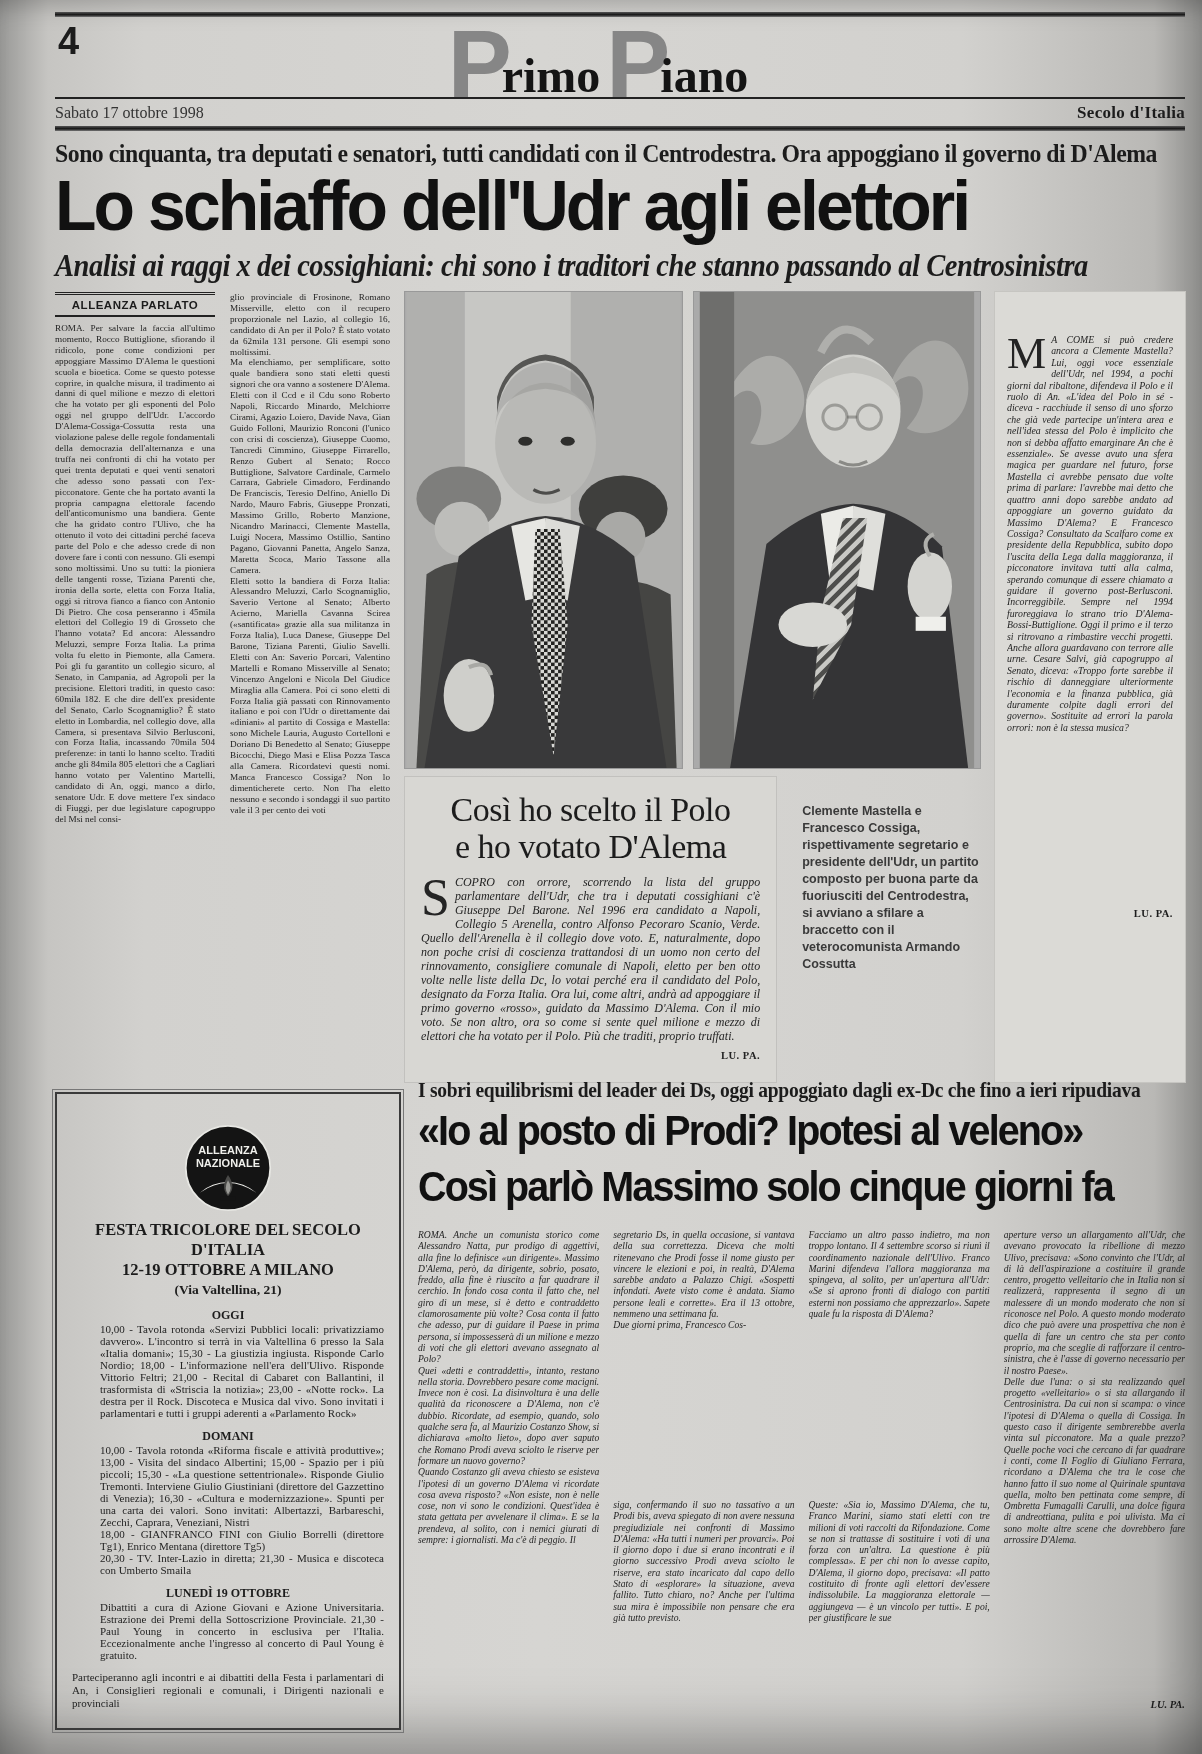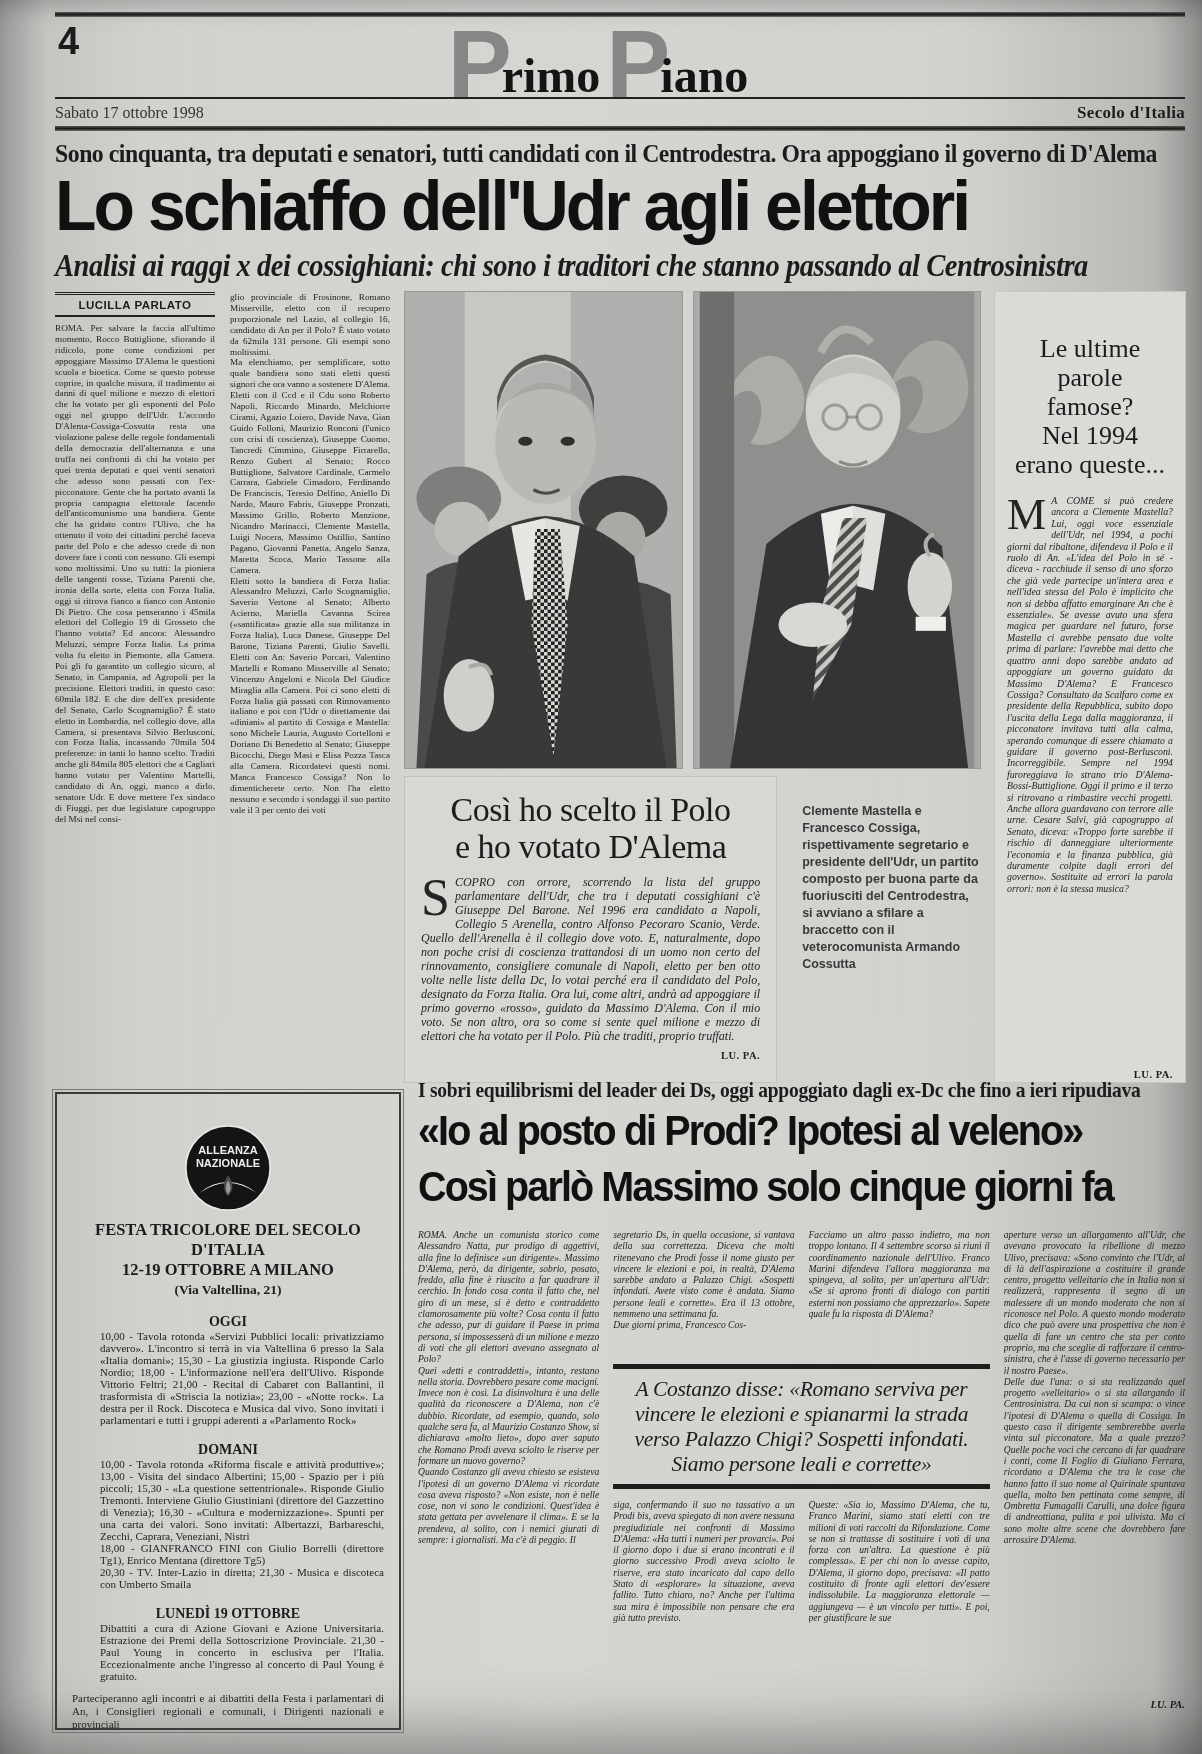--- a/index.html
+++ b/index.html
@@ -36,21 +36,21 @@
   .sig{font-weight:bold;font-size:10.5px;letter-spacing:.5px;text-align:right;margin-top:6px;font-style:normal;}
   .caption{width:193px;padding-top:26px;font-family:"Liberation Sans",sans-serif;font-weight:bold;font-size:12.5px;line-height:17px;color:#3a3a3a;}
   .rightbox{background:#dbdad6;height:748px;padding:42px 12px 0;box-shadow:0 0 0 1px #c6c5c1;}
   .rightbox .btitle{font-size:26px;line-height:29px;font-weight:500;text-align:center;white-space:pre-line;margin-bottom:16px;}
   .rightbox .boxbody{font-size:9.8px;line-height:11.4px;height:568px;overflow:hidden;}
   .rightbox .dropcap{font-size:44px;line-height:36px;}
   .festa{position:absolute;left:55px;top:1092px;width:346px;height:638px;border:2px solid #3a3a3a;outline:1px solid #777;outline-offset:2px;padding:28px 15px;box-sizing:border-box;text-align:center;}
   .anlogo{margin:2px auto 8px;width:88px;height:88px;display:block;}
   .festa .ftitle{font-weight:bold;font-size:16.5px;line-height:20px;}
   .festa .fvenue{font-weight:bold;font-size:13.5px;margin:2px 0 4px;}
-  .fheading{font-weight:bold;font-size:14px;margin-top:16px;}
+  .fheading{font-weight:bold;font-size:12px;margin-top:10px;}
   .ftext{font-size:11px;line-height:12px;text-align:justify;white-space:pre-line;color:#242424;margin-left:28px;}
   .ffooter{font-size:11px;line-height:12.8px;text-align:justify;margin-top:10px;color:#242424;}
   .bottom{position:absolute;left:418px;top:1078px;width:767px;}
   .bkicker{font-weight:bold;font-size:21px;letter-spacing:-.3px;white-space:nowrap;transform:scaleX(.93);transform-origin:left;}
   .bheadline{font-family:"Liberation Sans",sans-serif;font-weight:bold;font-size:42px;line-height:56px;letter-spacing:-2px;white-space:nowrap;transform:scaleX(.94);transform-origin:left;color:#111;}
   .bbody{margin-top:14px;display:grid;grid-template-columns:repeat(4,1fr);column-gap:14px;grid-template-rows:135px 125px 230px;font-style:italic;}
   .bbody .bodytext{font-size:9.6px;line-height:11.3px;}
   .span3{grid-row:1 / span 3;}
   .quote{grid-row:2;grid-column:2 / span 2;border-top:5px solid #1e1e1e;border-bottom:5px solid #1e1e1e;padding:6px 2px;text-align:center;font-size:21.5px;line-height:25px;font-weight:500;letter-spacing:-.3px;display:flex;align-items:center;}
   .bsig{text-align:right;font-weight:bold;font-size:10.5px;margin-top:4px;}
@@ -73,21 +73,21 @@
     <span class="masthead">Secolo d'Italia</span>
   </div>
   <div class="rule thick" style="top:126px;"></div>
 
   <div class="kicker">Sono cinquanta, tra deputati e senatori, tutti candidati con il Centrodestra. Ora appoggiano il governo di D'Alema</div>
   <div class="headline">Lo schiaffo dell'Udr agli elettori</div>
   <div class="deck">Analisi ai raggi x dei cossighiani: chi sono i traditori che stanno passando al Centrosinistra</div>
 
   <div class="main">
     <div class="colwrap">
-      <div class="bylinebox">LUCILLA PARLATO</div>
+      <div class="bylinebox">ALLEANZA PARLATO</div>
       <div class="bodytext" style="height:740px;">ROMA. Per salvare la faccia all'ultimo momento, Rocco Buttiglione, sfiorando il ridicolo, pone come condizioni per appoggiare Massimo D'Alema le questioni scuola e bioetica. Come se questo potesse coprire, in qualche misura, il tradimento ai danni di quel milione e mezzo di elettori che ha votato per gli esponenti del Polo oggi nel gruppo dell'Udr. L'accordo D'Alema-Cossiga-Cossutta resta una violazione palese delle regole fondamentali della democrazia dell'alternanza e una truffa nei confronti di chi ha votato per quei trenta deputati e quei venti senatori che adesso sono passati con l'ex-picconatore. Gente che ha portato avanti la propria campagna elettorale facendo dell'anticomunismo una bandiera. Gente che ha gridato contro l'Ulivo, che ha ottenuto il voto dei cittadini perché faceva parte del Polo e che adesso crede di non dovere fare i conti con nessuno. Gli esempi sono moltissimi. Uno su tutti: la pioniera delle tangenti rosse, Tiziana Parenti che, ironia della sorte, eletta con Forza Italia, oggi si ritrova fianco a fianco con Antonio Di Pietro. Che cosa penseranno i 45mila elettori del Collegio 19 di Grosseto che l'hanno votata? Ed ancora: Alessandro Meluzzi, sempre Forza Italia. La prima volta fu eletto in Piemonte, alla Camera. Poi gli fu garantito un collegio sicuro, al Senato, in Campania, ad Agropoli per la precisione. Elettori traditi, in questo caso: 60mila 182. E che dire dell'ex presidente del Senato, Carlo Scognamiglio? È stato eletto in Lombardia, nel collegio dove, alla Camera, si presentava Silvio Berlusconi, con Forza Italia, incassando 70mila 504 preferenze: in tanti lo hanno scelto. Traditi anche gli 84mila 805 elettori che a Cagliari hanno votato per Valentino Martelli, candidato di An, oggi, manco a dirlo, senatore Udr. E dove mettere l'ex sindaco di Fiuggi, per due legislature capogruppo del Msi nel consi-</div>
     </div>
     <div class="colwrap">
       <div class="bodytext" style="height:778px;">glio provinciale di Frosinone, Romano Misserville, eletto con il recupero proporzionale nel Lazio, al collegio 16, candidato di An per il Polo? È stato votato da 62mila 131 persone. Gli esempi sono moltissimi.
 Ma elenchiamo, per semplificare, sotto quale bandiera sono stati eletti questi signori che ora vanno a sostenere D'Alema. Eletti con il Ccd e il Cdu sono Roberto Napoli, Riccardo Minardo, Melchiorre Cirami, Agazio Loiero, Davide Nava, Gian Guido Folloni, Maurizio Ronconi (l'unico con crisi di coscienza), Giuseppe Cuomo, Tancredi Cimmino, Giuseppe Firrarello, Renzo Gubert al Senato; Rocco Buttiglione, Salvatore Cardinale, Carmelo Carrara, Gabriele Cimadoro, Ferdinando De Franciscis, Teresio Delfino, Aniello Di Nardo, Mauro Fabris, Giuseppe Pronzati, Massimo Grillo, Roberto Manzione, Nicandro Marinacci, Clemente Mastella, Luigi Nocera, Massimo Ostillio, Santino Pagano, Giovanni Panetta, Angelo Sanza, Maretta Scoca, Mario Tassone alla Camera.
 Eletti sotto la bandiera di Forza Italia: Alessandro Meluzzi, Carlo Scognamiglio, Saverio Vertone al Senato; Alberto Acierno, Mariella Cavanna Scirea («santificata» grazie alla sua militanza in Forza Italia), Luca Danese, Giuseppe Del Barone, Tiziana Parenti, Giulio Savelli. Eletti con An: Saverio Porcari, Valentino Martelli e Romano Misserville al Senato; Vincenzo Angeloni e Nicola Del Giudice Miraglia alla Camera. Poi ci sono eletti di Forza Italia già passati con Rinnovamento italiano e poi con l'Udr o direttamente dai «diniani» al partito di Cossiga e Mastella: sono Michele Lauria, Augusto Cortelloni e Doriano Di Benedetto al Senato; Giuseppe Bicocchi, Diego Masi e Elisa Pozza Tasca alla Camera. Ricordatevi questi nomi. Manca Francesco Cossiga? Non lo dimenticherete certo. Non l'ha eletto nessuno e secondo i sondaggi il suo partito vale il 3 per cento dei voti</div>
     </div>
 
     <div class="centercol">
       <div class="photorow">
@@ -159,24 +159,20 @@
           <div class="boxbody">
             <span class="dropcap">S</span><span>COPRO con orrore, scorrendo la lista del gruppo parlamentare dell'Udr, che tra i deputati cossighiani c'è Giuseppe Del Barone. Nel 1996 era candidato a Napoli, Collegio 5 Arenella, contro Alfonso Pecoraro Scanio, Verde. Quello dell'Arenella è il collegio dove voto. E, naturalmente, dopo non poche crisi di coscienza trattandosi di un uomo non certo del rinnovamento, consigliere comunale di Napoli, eletto per ben otto volte nelle liste della Dc, lo votai perché era il candidato del Polo, designato da Forza Italia. Ora lui, come altri, andrà ad appoggiare il primo governo «rosso», guidato da Massimo D'Alema. Con il mio voto. Se non altro, ora so come si sente quel milione e mezzo di elettori che ha votato per il Polo. Più che traditi, proprio truffati.</span>
             <div class="sig">LU. PA.</div>
           </div>
         </div>
         <div class="caption">Clemente Mastella e Francesco Cossiga, rispettivamente segretario e presidente dell'Udr, un partito composto per buona parte da fuoriusciti del Centrodestra, si avviano a sfilare a braccetto con il veterocomunista Armando Cossutta</div>
       </div>
     </div>
 
     <div class="rightbox">
-      <div class="btitle">Le ultime parole
-famose?
-Nel 1994
-erano queste...</div>
       <div class="boxbody">
         <span class="dropcap">M</span><span>A COME si può credere ancora a Clemente Mastella? Lui, oggi voce essenziale dell'Udr, nel 1994, a pochi giorni dal ribaltone, difendeva il Polo e il ruolo di An. «L'idea del Polo in sé - diceva - racchiude il senso di uno sforzo che già vede partecipe un'intera area e nell'idea stessa del Polo è implicito che non si debba affatto emarginare An che è essenziale». Se avesse avuto una sfera magica per guardare nel futuro, forse Mastella ci avrebbe pensato due volte prima di parlare: l'avrebbe mai detto che quattro anni dopo sarebbe andato ad appoggiare un governo guidato da Massimo D'Alema? E Francesco Cossiga? Consultato da Scalfaro come ex presidente della Repubblica, subito dopo l'uscita della Lega dalla maggioranza, il picconatore invitava tutti alla calma, sperando comunque di essere chiamato a guidare il governo post-Berlusconi. Incorreggibile. Sempre nel 1994 furoreggiava lo strano trio D'Alema-Bossi-Buttiglione. Oggi il primo e il terzo si ritrovano a rimbastire vecchi progetti. Anche allora guardavano con terrore alle urne. Cesare Salvi, già capogruppo al Senato, diceva: «Troppo forte sarebbe il rischio di danneggiare ulteriormente l'economia e la finanza pubblica, già duramente colpite dagli errori del governo». Sostituite ad errori la parola orrori: non è la stessa musica?</span>
       </div>
       <div class="sig">LU. PA.</div>
     </div>
   </div>
 
   <div class="festa">
     <svg class="anlogo" viewBox="0 0 100 100">
       <circle cx="50" cy="50" r="48" fill="#141414"></circle>
@@ -206,21 +202,20 @@
     <div class="bkicker">I sobri equilibrismi del leader dei Ds, oggi appoggiato dagli ex-Dc che fino a ieri ripudiava</div>
     <div class="bheadline">«Io al posto di Prodi? Ipotesi al veleno»</div>
     <div class="bheadline">Così parlò Massimo solo cinque giorni fa</div>
     <div class="bbody">
       <div class="bodytext span3" style="grid-column:1;">ROMA. Anche un comunista storico come Alessandro Natta, pur prodigo di aggettivi, alla fine lo definisce «un dirigente». Massimo D'Alema, però, da dirigente, sobrio, posato, freddo, alla fine è riuscito a far quadrare il cerchio. In fondo cosa conta il fatto che, nel giro di un mese, si è detto e contraddetto clamorosamente più volte? Cosa conta il fatto che adesso, pur di guidare il Paese in prima persona, si impossesserà di un milione e mezzo di voti che gli elettori avevano assegnato al Polo?
 Quei «detti e contraddetti», intanto, restano nella storia. Dovrebbero pesare come macigni. Invece non è così. La disinvoltura è una delle qualità da riconoscere a D'Alema, non c'è dubbio. Ricordate, ad esempio, quando, solo qualche sera fa, al Maurizio Costanzo Show, si dichiarava «molto lieto», dopo aver saputo che Romano Prodi aveva sciolto le riserve per formare un nuovo governo?
 Quando Costanzo gli aveva chiesto se esisteva l'ipotesi di un governo D'Alema vi ricordate cosa aveva risposto? «Non esiste, non è nelle cose, non vi sono le condizioni. Quest'idea è stata gettata per avvelenare il clima». E se la prendeva, al solito, con i nemici giurati di sempre: i giornalisti. Ma c'è di peggio. Il</div>
       <div class="bodytext" style="grid-column:2;grid-row:1;">segretario Ds, in quella occasione, si vantava della sua correttezza. Diceva che molti ritenevano che Prodi fosse il nome giusto per vincere le elezioni e poi, in realtà, D'Alema sarebbe andato a Palazzo Chigi. «Sospetti infondati. Avete visto come è andata. Siamo persone leali e corrette». Era il 13 ottobre, nemmeno una settimana fa.
 Due giorni prima, Francesco Cos-</div>
       <div class="bodytext" style="grid-column:3;grid-row:1;">Facciamo un altro passo indietro, ma non troppo lontano. Il 4 settembre scorso si riunì il coordinamento nazionale dell'Ulivo. Franco Marini difendeva l'allora maggioranza ma spingeva, al solito, per un'apertura all'Udr: «Se si aprono fronti di dialogo con partiti esterni non possiamo che apprezzarlo». Sapete quale fu la risposta di D'Alema?</div>
-      <div class="quote">A Costanzo disse: «Romano serviva per vincere le elezioni e spianarmi la strada verso Palazzo Chigi? Sospetti infondati. Siamo persone leali e corrette»</div>
       <div class="bodytext" style="grid-column:2;grid-row:3;padding-top:10px;">siga, confermando il suo no tassativo a un Prodi bis, aveva spiegato di non avere nessuna pregiudiziale nei confronti di Massimo D'Alema: «Ha tutti i numeri per provarci». Poi il giorno dopo i due si erano incontrati e il giorno successivo Prodi aveva sciolto le riserve, era stato incaricato dal capo dello Stato di «esplorare» la situazione, aveva fallito. Tutto chiaro, no? Anche per l'ultima sua mira è impossibile non pensare che era già tutto previsto.</div>
       <div class="bodytext" style="grid-column:3;grid-row:3;padding-top:10px;">Queste: «Sia io, Massimo D'Alema, che tu, Franco Marini, siamo stati eletti con tre milioni di voti raccolti da Rifondazione. Come se non si trattasse di sostituire i voti di una forza con un'altra. La questione è più complessa». E per chi non lo avesse capito, D'Alema, il giorno dopo, precisava: «Il patto costituito di fronte agli elettori dev'essere indissolubile. La maggioranza elettorale — aggiungeva — è un vincolo per tutti». E poi, per giustificare le sue</div>
       <div class="span3" style="grid-column:4;">
         <div class="bodytext" style="height:466px;">aperture verso un allargamento all'Udr, che avevano provocato la ribellione di mezzo Ulivo, precisava: «Sono convinto che l'Udr, al di là dell'aspirazione a costituire il grande centro, progetto velleitario che in Italia non si realizzerà, rappresenta il segno di un malessere di un mondo moderato che non si riconosce nel Polo. A questo mondo moderato dico che può avere una prospettiva che non è quella di fare un centro che sta per conto proprio, ma che sceglie di rafforzare il centro-sinistra, che è l'asse di governo necessario per il nostro Paese».
 Delle due l'una: o si sta realizzando quel progetto «velleitario» o si sta allargando il Centrosinistra. Da cui non si scampa: o vince l'ipotesi di D'Alema o quella di Cossiga. In questo caso il dirigente sembrerebbe averla vinta sul picconatore. Ma a quale prezzo? Quelle poche voci che cercano di far quadrare i conti, come Il Foglio di Giuliano Ferrara, ricordano a D'Alema che tra le cose che hanno fatto il suo nome al Quirinale spuntava quella, molto ben pettinata come sempre, di Ombretta Fumagalli Carulli, una dolce figura di andreottiana, pulita e poi ulivista. Ma ci sono molte altre scene che dovrebbero fare arrossire D'Alema.</div>
         <div class="bsig">LU. PA.</div>
       </div>
     </div>
   </div>
 

